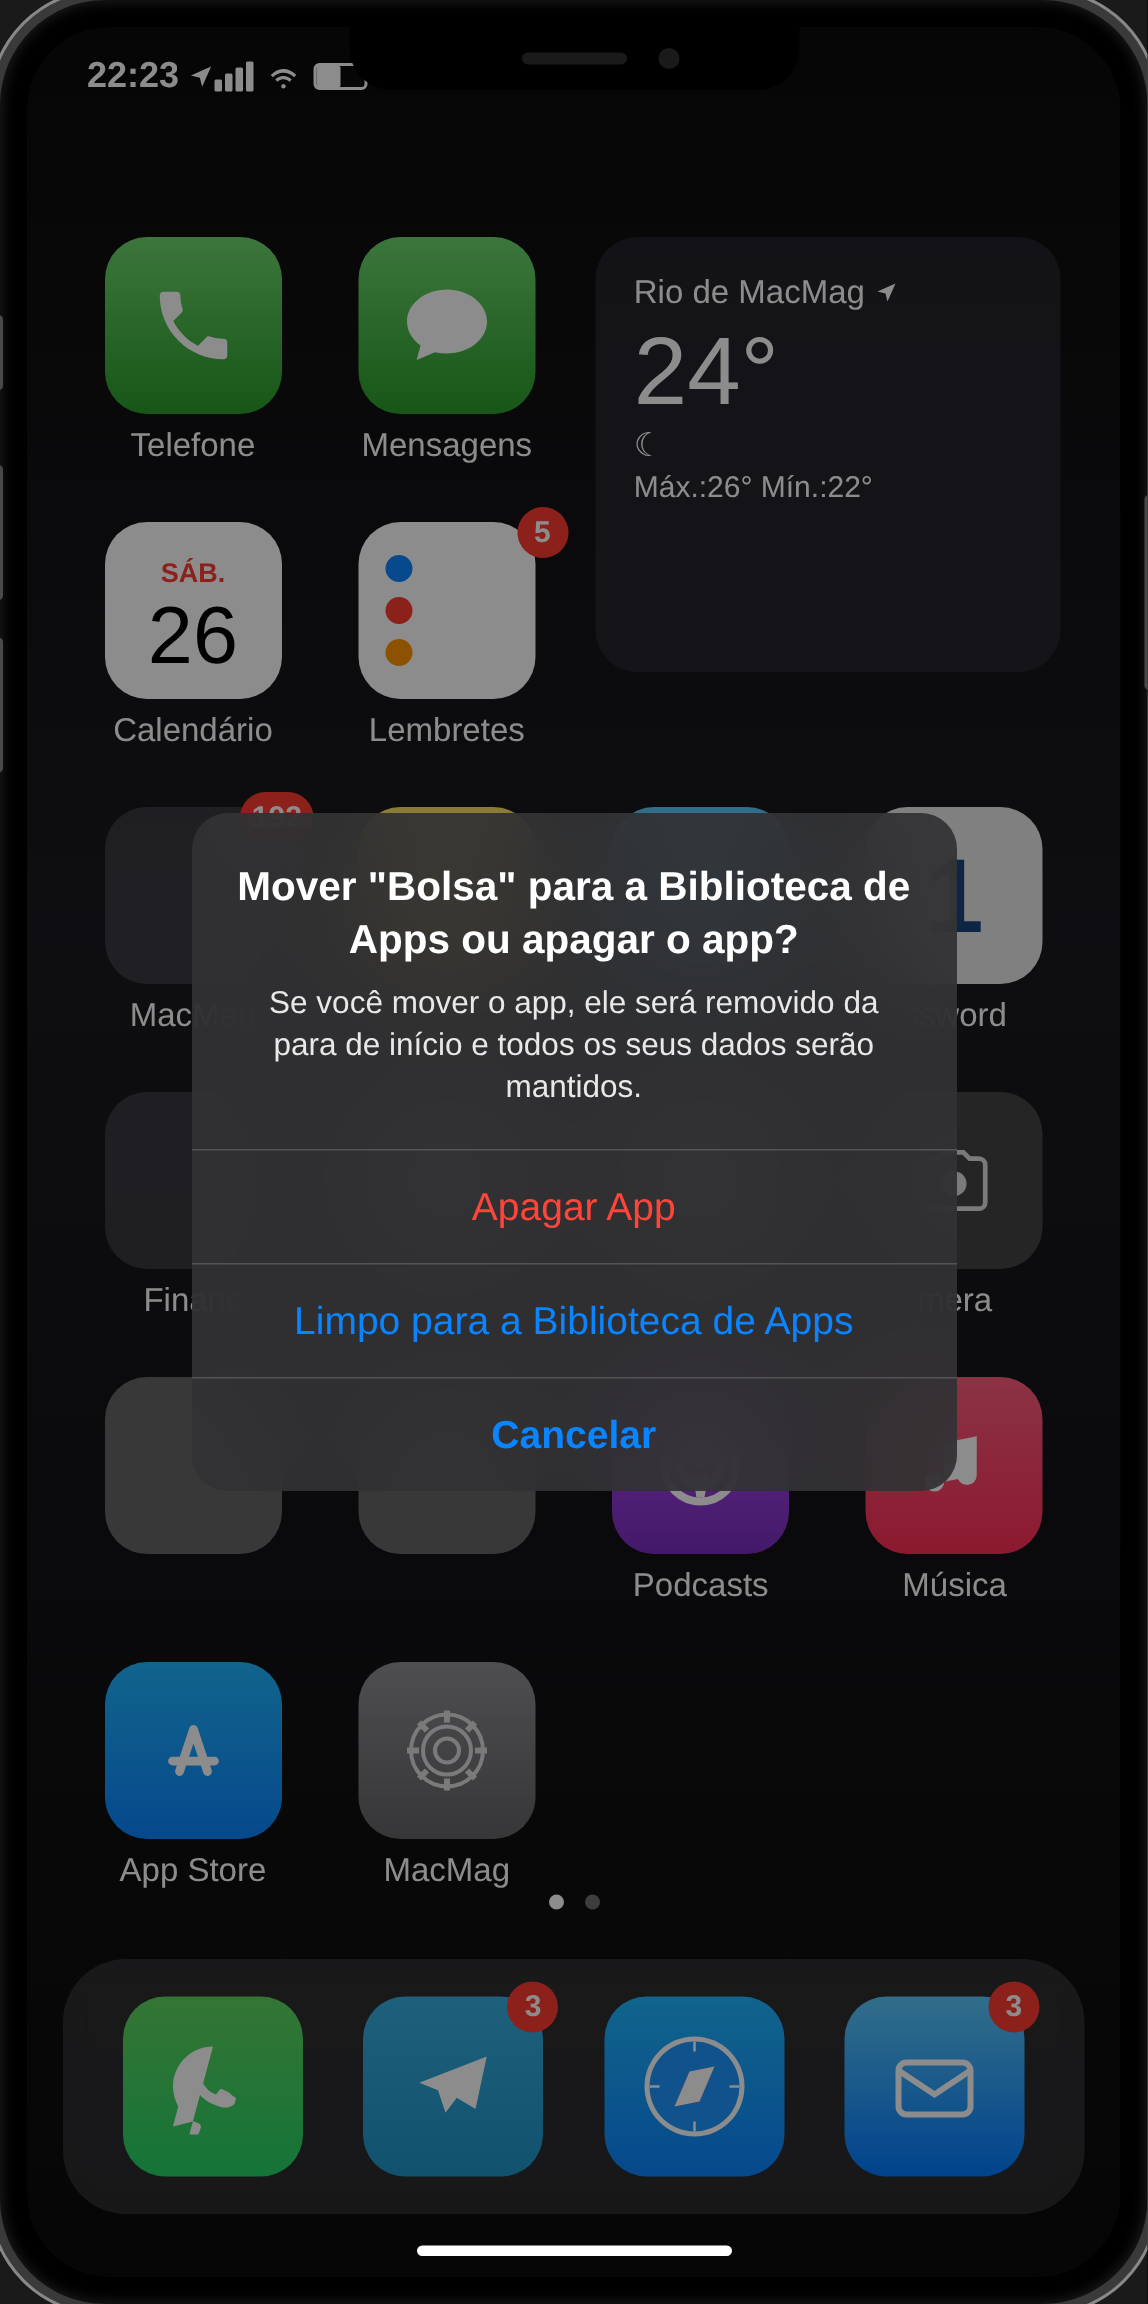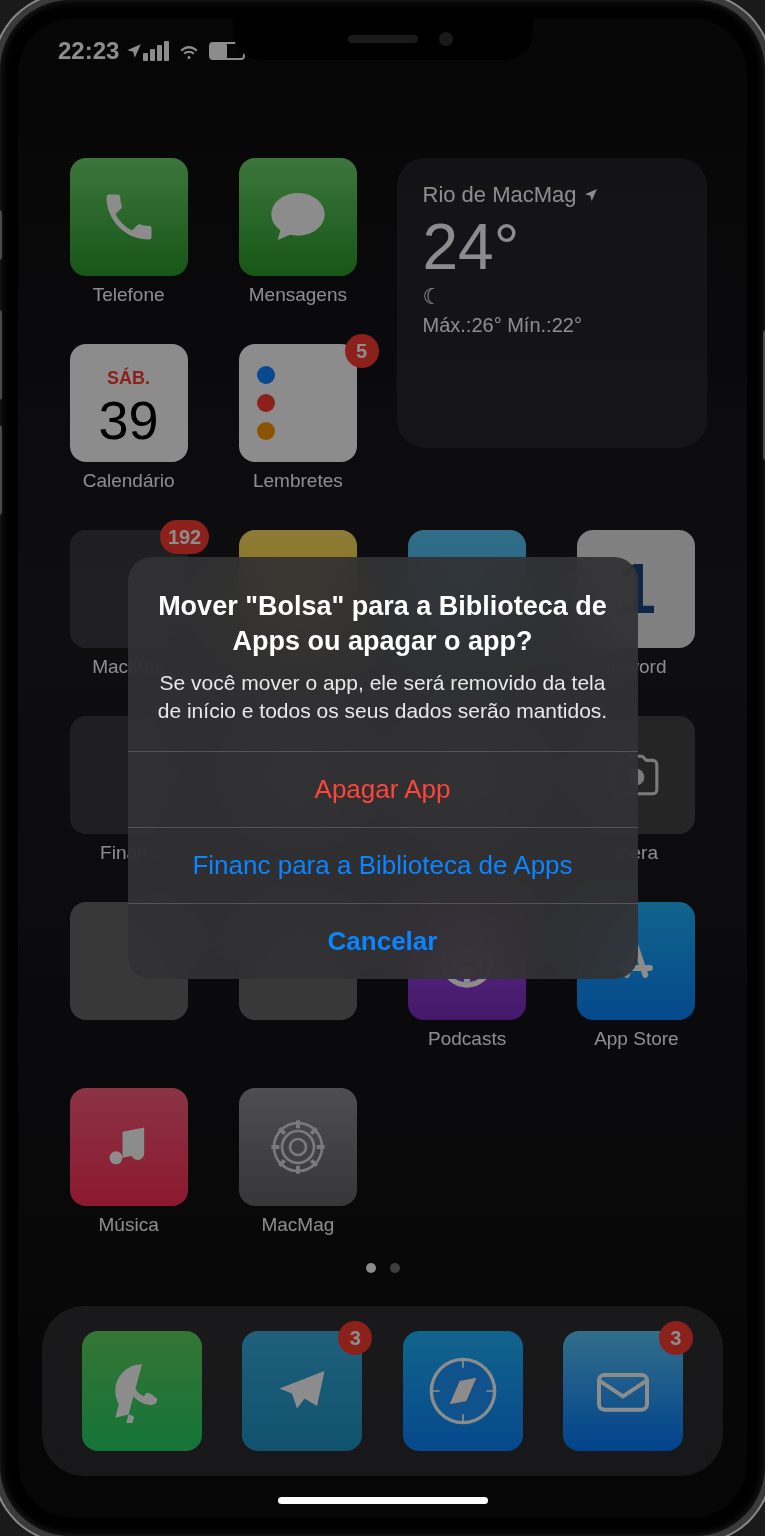--- a/index.html
+++ b/index.html
@@ -20,22 +20,22 @@
 .status-right { display: flex; align-items: center; gap: 8px; }
 .signal { display: flex; align-items: flex-end; gap: 2px; }
 .signal span { width: 5px; background: #fff; border-radius: 1px; }
 .signal span:nth-child(1){height:8px}.signal span:nth-child(2){height:12px}.signal span:nth-child(3){height:16px}.signal span:nth-child(4){height:20px}
 .wifi-icon { width: 24px; height: 24px; }
 .battery { width: 36px; height: 18px; border: 2px solid #fff; border-radius: 4px; position: relative; }
 .battery::after { content:''; position:absolute; right:-5px; top:4px; width:3px; height:6px; background:#fff; border-radius:0 2px 2px 0; }
 .battery-fill { width: 50%; height: 100%; background: #fff; border-radius: 1px; }
 .app-grid { position: absolute; top: 140px; left: 40px; right: 40px; display: grid; grid-template-columns: repeat(4, 1fr); gap: 38px 28px; }
 .app-icon { display: flex; flex-direction: column; align-items: center; gap: 8px; position: relative; }
-.icon-box { width: 118px; height: 118px; border-radius: 16px; display: flex; justify-content: center; align-items: center; position: relative; font-size: 56px; color: #fff; }
-.app-label { color: #fff; font-size: 19px; text-align: center; white-space: nowrap; }
+.icon-box { width: 118px; height: 118px; border-radius: 28px; display: flex; justify-content: center; align-items: center; position: relative; font-size: 56px; color: #fff; }
+.app-label { color: #fff; font-size: 22px; text-align: center; white-space: nowrap; }
 .badge { position: absolute; top: -10px; right: -10px; background: #ff3b30; color: #fff; min-width: 34px; height: 34px; border-radius: 17px; display: flex; justify-content: center; align-items: center; font-size: 20px; font-weight: 600; padding: 0 8px; }
 .weather-widget { grid-column: 3 / 5; grid-row: 1 / 3; background: rgba(50,50,60,0.6); border-radius: 28px; padding: 24px 26px; color: #fff; height: 290px; }
 .weather-city { font-size: 22px; display: flex; align-items: center; gap: 6px; }
 .weather-temp { font-size: 64px; font-weight: 300; margin-top: 2px; }
 .weather-cond { font-size: 22px; margin-top: 32px; }
 .weather-range { font-size: 20px; margin-top: 4px; }
 .moon-icon { font-size: 22px; }
 .folder-box { background: rgba(120,120,130,0.35); display: grid; grid-template-columns: repeat(3,1fr); grid-template-rows: repeat(3,1fr); gap: 4px; padding: 10px; }
 .folder-box div { border-radius: 6px; }
 .calendar-box { background: #fff; flex-direction: column; color: #000; }
@@ -123,21 +123,21 @@
               </svg>
           </div>
           <div class="weather-temp">24°</div>
           <div class="moon-icon">☾</div>
           <div class="weather-range">Máx.:26° Mín.:22°</div>
         </div>
 
         <div class="app-icon">
           <div class="icon-box calendar-box" style="display:flex">
             <div class="cal-day">SÁB.</div>
-            <div class="cal-num">39</div>
+            <div class="cal-num">26</div>
           </div>
           <div class="app-label">Calendário</div>
         </div>
         <div class="app-icon">
           <div class="icon-box reminders-box" style="display:flex">
             <div class="rem-dot" style="background:#0a84ff"></div>
             <div class="rem-dot" style="background:#ff3b30"></div>
             <div class="rem-dot" style="background:#ff9500"></div>
           </div>
           <div class="badge">5</div>
@@ -218,34 +218,34 @@
               <svg width="64" height="64" viewBox="0 0 24 24" fill="none" stroke="#fff" stroke-width="2">
                 <circle cx="12" cy="12" r="9"></circle>
                 <circle cx="12" cy="12" r="5"></circle>
                 <circle cx="12" cy="10" r="1.5" fill="#fff"></circle>
                 <path d="M10 14h4l-1 6h-2z" fill="#fff" stroke="none"></path>
               </svg>
             </div>
           <div class="app-label">Podcasts</div>
         </div>
         <div class="app-icon">
+          <div class="icon-box" style="background:linear-gradient(#fc5c7d,#ff2d55)">
+              <svg width="52" height="52" viewBox="0 0 24 24" fill="#fff">
+                <path d="M9 17V5l10-2v12M9 17a3 3 0 11-6 0 3 3 0 016 0zm10-2a3 3 0 11-6 0 3 3 0 016 0z"></path>
+              </svg>
+            </div>
+          <div class="app-label">Música</div>
+        </div>
+        <div class="app-icon">
           <div class="icon-box" style="background:linear-gradient(#1fb6ff,#0a84ff)">
               <svg width="56" height="56" viewBox="0 0 24 24" fill="none" stroke="#fff" stroke-width="2.5" stroke-linecap="round">
                 <path d="M8 18l4-12M16 18L12 6M6 15h8M14 15h4"></path>
               </svg>
             </div>
           <div class="app-label">App Store</div>
-        </div>
-        <div class="app-icon">
-          <div class="icon-box" style="background:linear-gradient(#fc5c7d,#ff2d55)">
-              <svg width="52" height="52" viewBox="0 0 24 24" fill="#fff">
-                <path d="M9 17V5l10-2v12M9 17a3 3 0 11-6 0 3 3 0 016 0zm10-2a3 3 0 11-6 0 3 3 0 016 0z"></path>
-              </svg>
-            </div>
-          <div class="app-label">Música</div>
         </div>
         <div class="app-icon">
           <div class="icon-box" style="background:linear-gradient(#8e8e93,#636366)">
               <svg width="64" height="64" viewBox="0 0 24 24" fill="none" stroke="#ddd" stroke-width="1">
                 <circle cx="12" cy="12" r="9"></circle>
                 <circle cx="12" cy="12" r="6"></circle>
                 <circle cx="12" cy="12" r="3"></circle>
                 <path d="M12 2v3M12 19v3M2 12h3M19 12h3M5 5l2 2M17 17l2 2M5 19l2-2M17 7l2-2" stroke-width="1.5"></path>
               </svg>
             </div>
@@ -295,23 +295,23 @@
             </div>
           <div class="badge">3</div>
         </div>
       </div>
     </div>
 
     <div class="alert-overlay">
       <div class="alert-box">
         <div class="alert-content">
           <div class="alert-title">Mover "Bolsa" para a Biblioteca de Apps ou apagar o app?</div>
-          <div class="alert-message">Se você mover o app, ele será removido da tela de início e todos os seus dados serão mantidos.</div>
+          <div class="alert-message">Se você mover o app, ele será removido da para de início e todos os seus dados serão mantidos.</div>
         </div>
         <div class="alert-button destructive">Apagar App</div>
-        <div class="alert-button default">Financ para a Biblioteca de Apps</div>
+        <div class="alert-button default">Limpo para a Biblioteca de Apps</div>
         <div class="alert-button cancel">Cancelar</div>
       </div>
     </div>
 
     <div class="home-indicator"></div>
   </div>
 </div>
 
 </body></html>

